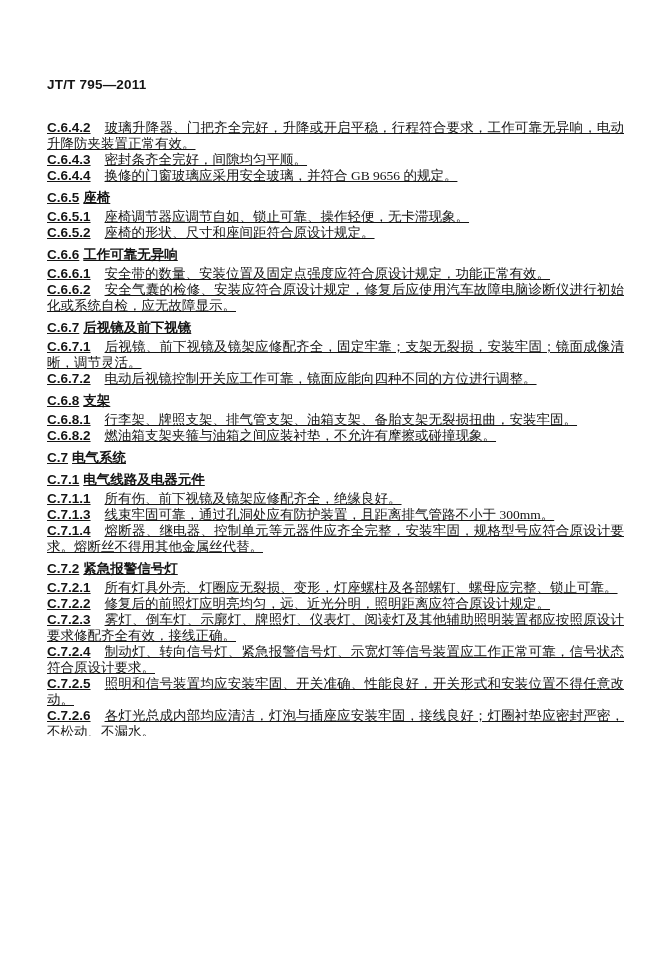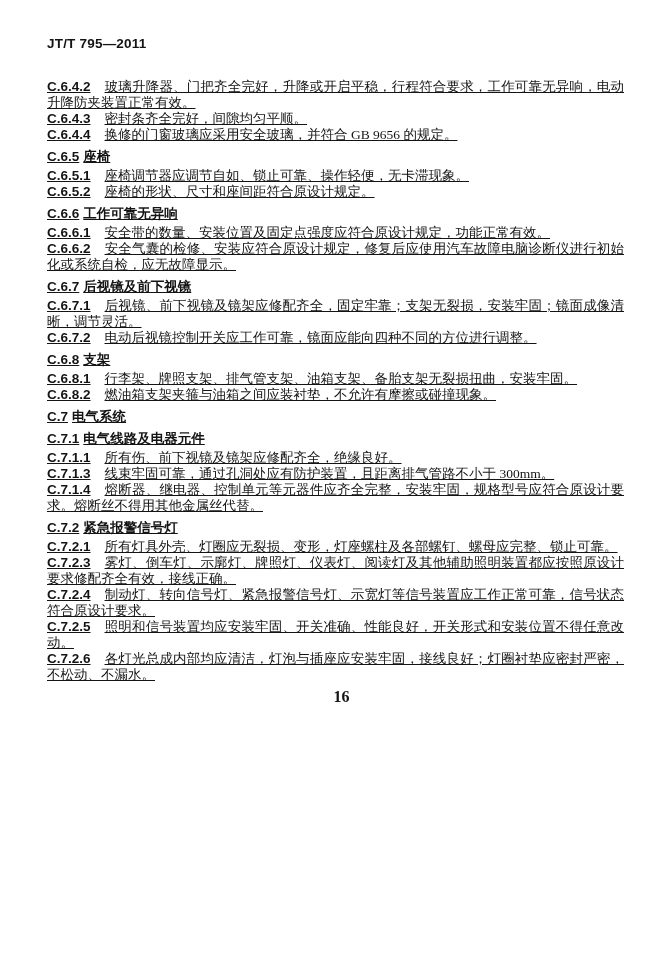--- a/index.html
+++ b/index.html
@@ -7,21 +7,21 @@
     padding: 0;
     background: #ffffff;
   }
   .page {
     position: relative;
     width: 669px;
     height: 736px;
     background: #ffffff;
     color: #141414;
     box-sizing: border-box;
-    padding: 36px 45px 0 47px;
+    padding: 77px 45px 0 47px;
     overflow: hidden;
     font-family: "Liberation Serif", "DejaVu Serif", serif;
     font-size: 13.5px;
   }
   .doc-header {
     font-family: "Liberation Sans", "DejaVu Sans", sans-serif;
     font-weight: 700;
     font-size: 13.5px;
     line-height: 16px;
     letter-spacing: 0.2px;
@@ -93,20 +93,21 @@
       <p class="para heading"><span class="num">C.6.8</span><span class="txt">支架</span></p>
       <p class="para clause"><span class="num">C.6.8.1</span><span class="txt">行李架、牌照支架、排气管支架、油箱支架、备胎支架无裂损扭曲，安装牢固。</span></p>
       <p class="para clause"><span class="num">C.6.8.2</span><span class="txt">燃油箱支架夹箍与油箱之间应装衬垫，不允许有摩擦或碰撞现象。</span></p>
       <p class="para heading"><span class="num">C.7</span><span class="txt">电气系统</span></p>
       <p class="para heading"><span class="num">C.7.1</span><span class="txt">电气线路及电器元件</span></p>
       <p class="para clause"><span class="num">C.7.1.1</span><span class="txt">所有伤、前下视镜及镜架应修配齐全，绝缘良好。</span></p>
       <p class="para clause"><span class="num">C.7.1.3</span><span class="txt">线束牢固可靠，通过孔洞处应有防护装置，且距离排气管路不小于 300mm。</span></p>
       <p class="para clause"><span class="num">C.7.1.4</span><span class="txt">熔断器、继电器、控制单元等元器件应齐全完整，安装牢固，规格型号应符合原设计要求。熔断丝不得用其他金属丝代替。</span></p>
       <p class="para heading"><span class="num">C.7.2</span><span class="txt">紧急报警信号灯</span></p>
       <p class="para clause"><span class="num">C.7.2.1</span><span class="txt">所有灯具外壳、灯圈应无裂损、变形，灯座螺柱及各部螺钉、螺母应完整、锁止可靠。</span></p>
+      <p class="para clause"><span class="num">C.7.2.2</span><span class="txt">修复后的前照灯应明亮均匀，远、近光分明，照明距离应符合原设计规定。</span></p>
       <p class="para clause"><span class="num">C.7.2.3</span><span class="txt">雾灯、倒车灯、示廓灯、牌照灯、仪表灯、阅读灯及其他辅助照明装置都应按照原设计要求修配齐全有效，接线正确。</span></p>
       <p class="para clause"><span class="num">C.7.2.4</span><span class="txt">制动灯、转向信号灯、紧急报警信号灯、示宽灯等信号装置应工作正常可靠，信号状态符合原设计要求。</span></p>
       <p class="para clause"><span class="num">C.7.2.5</span><span class="txt">照明和信号装置均应安装牢固、开关准确、性能良好，开关形式和安装位置不得任意改动。</span></p>
       <p class="para clause"><span class="num">C.7.2.6</span><span class="txt">各灯光总成内部均应清洁，灯泡与插座应安装牢固，接线良好；灯圈衬垫应密封严密，不松动、不漏水。</span></p>
     </div>
 
   <div class="page-number">16</div>
 
   <div class="scan-speck"></div>
 </div>

